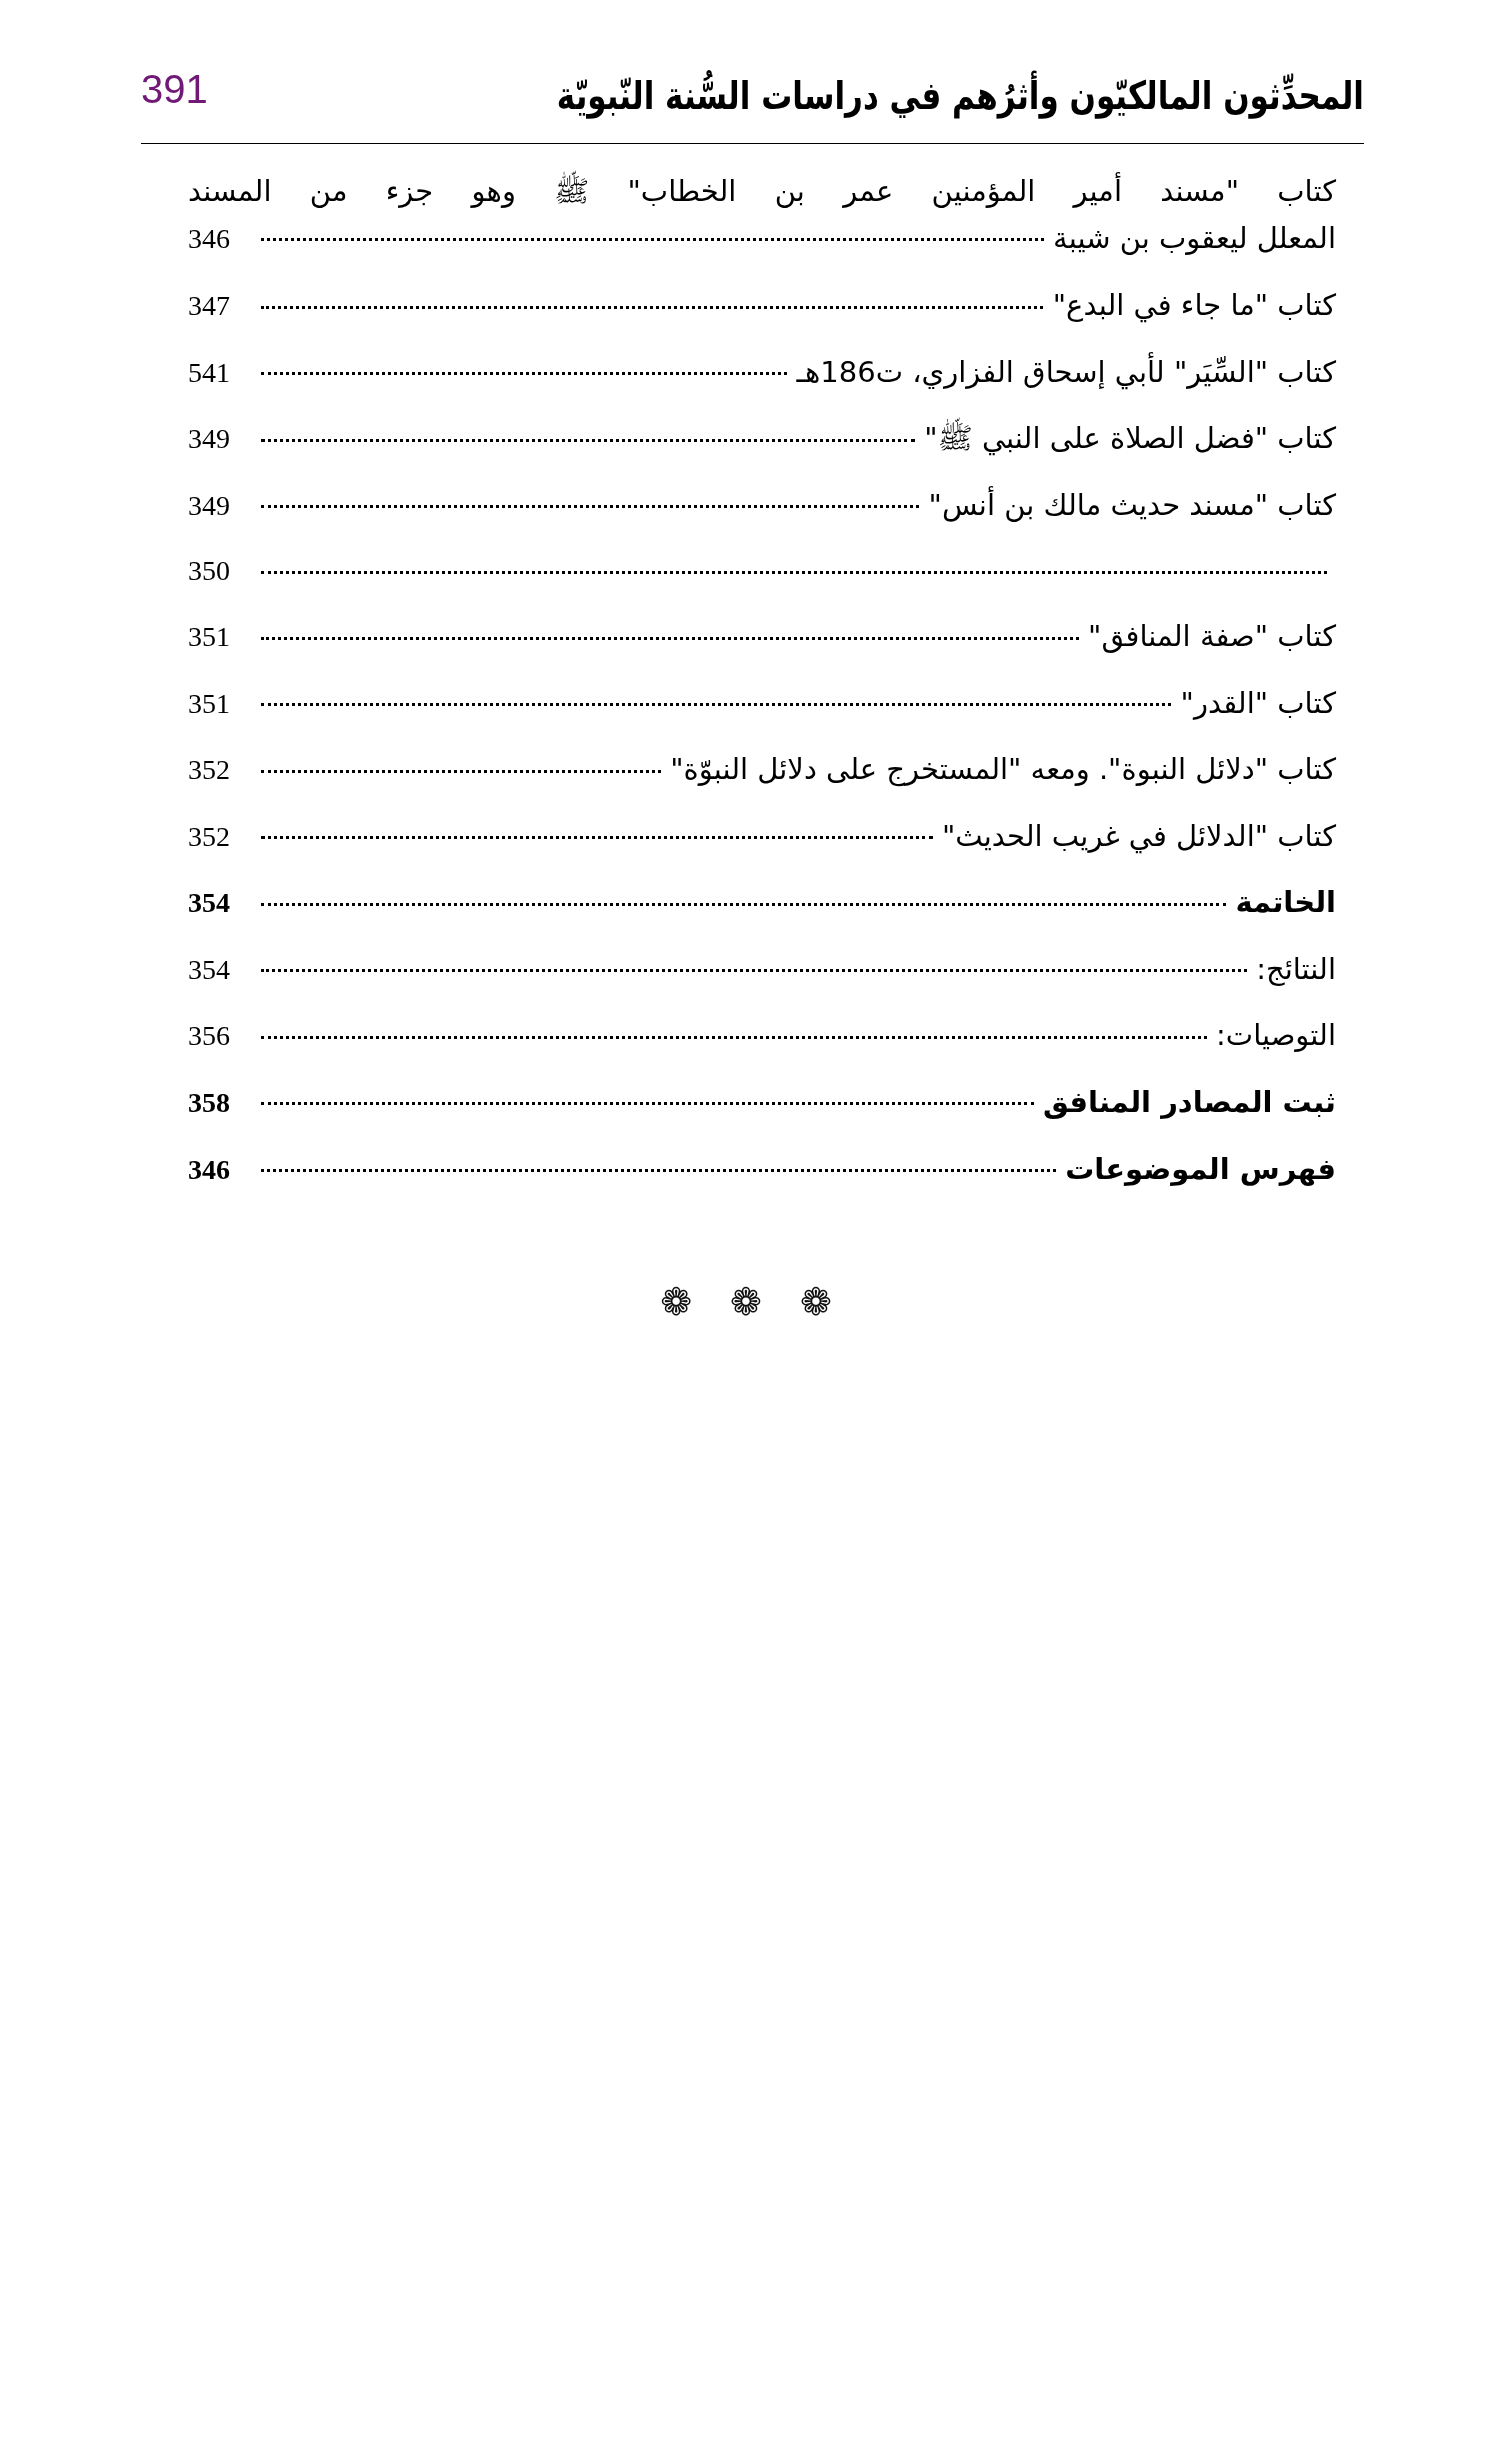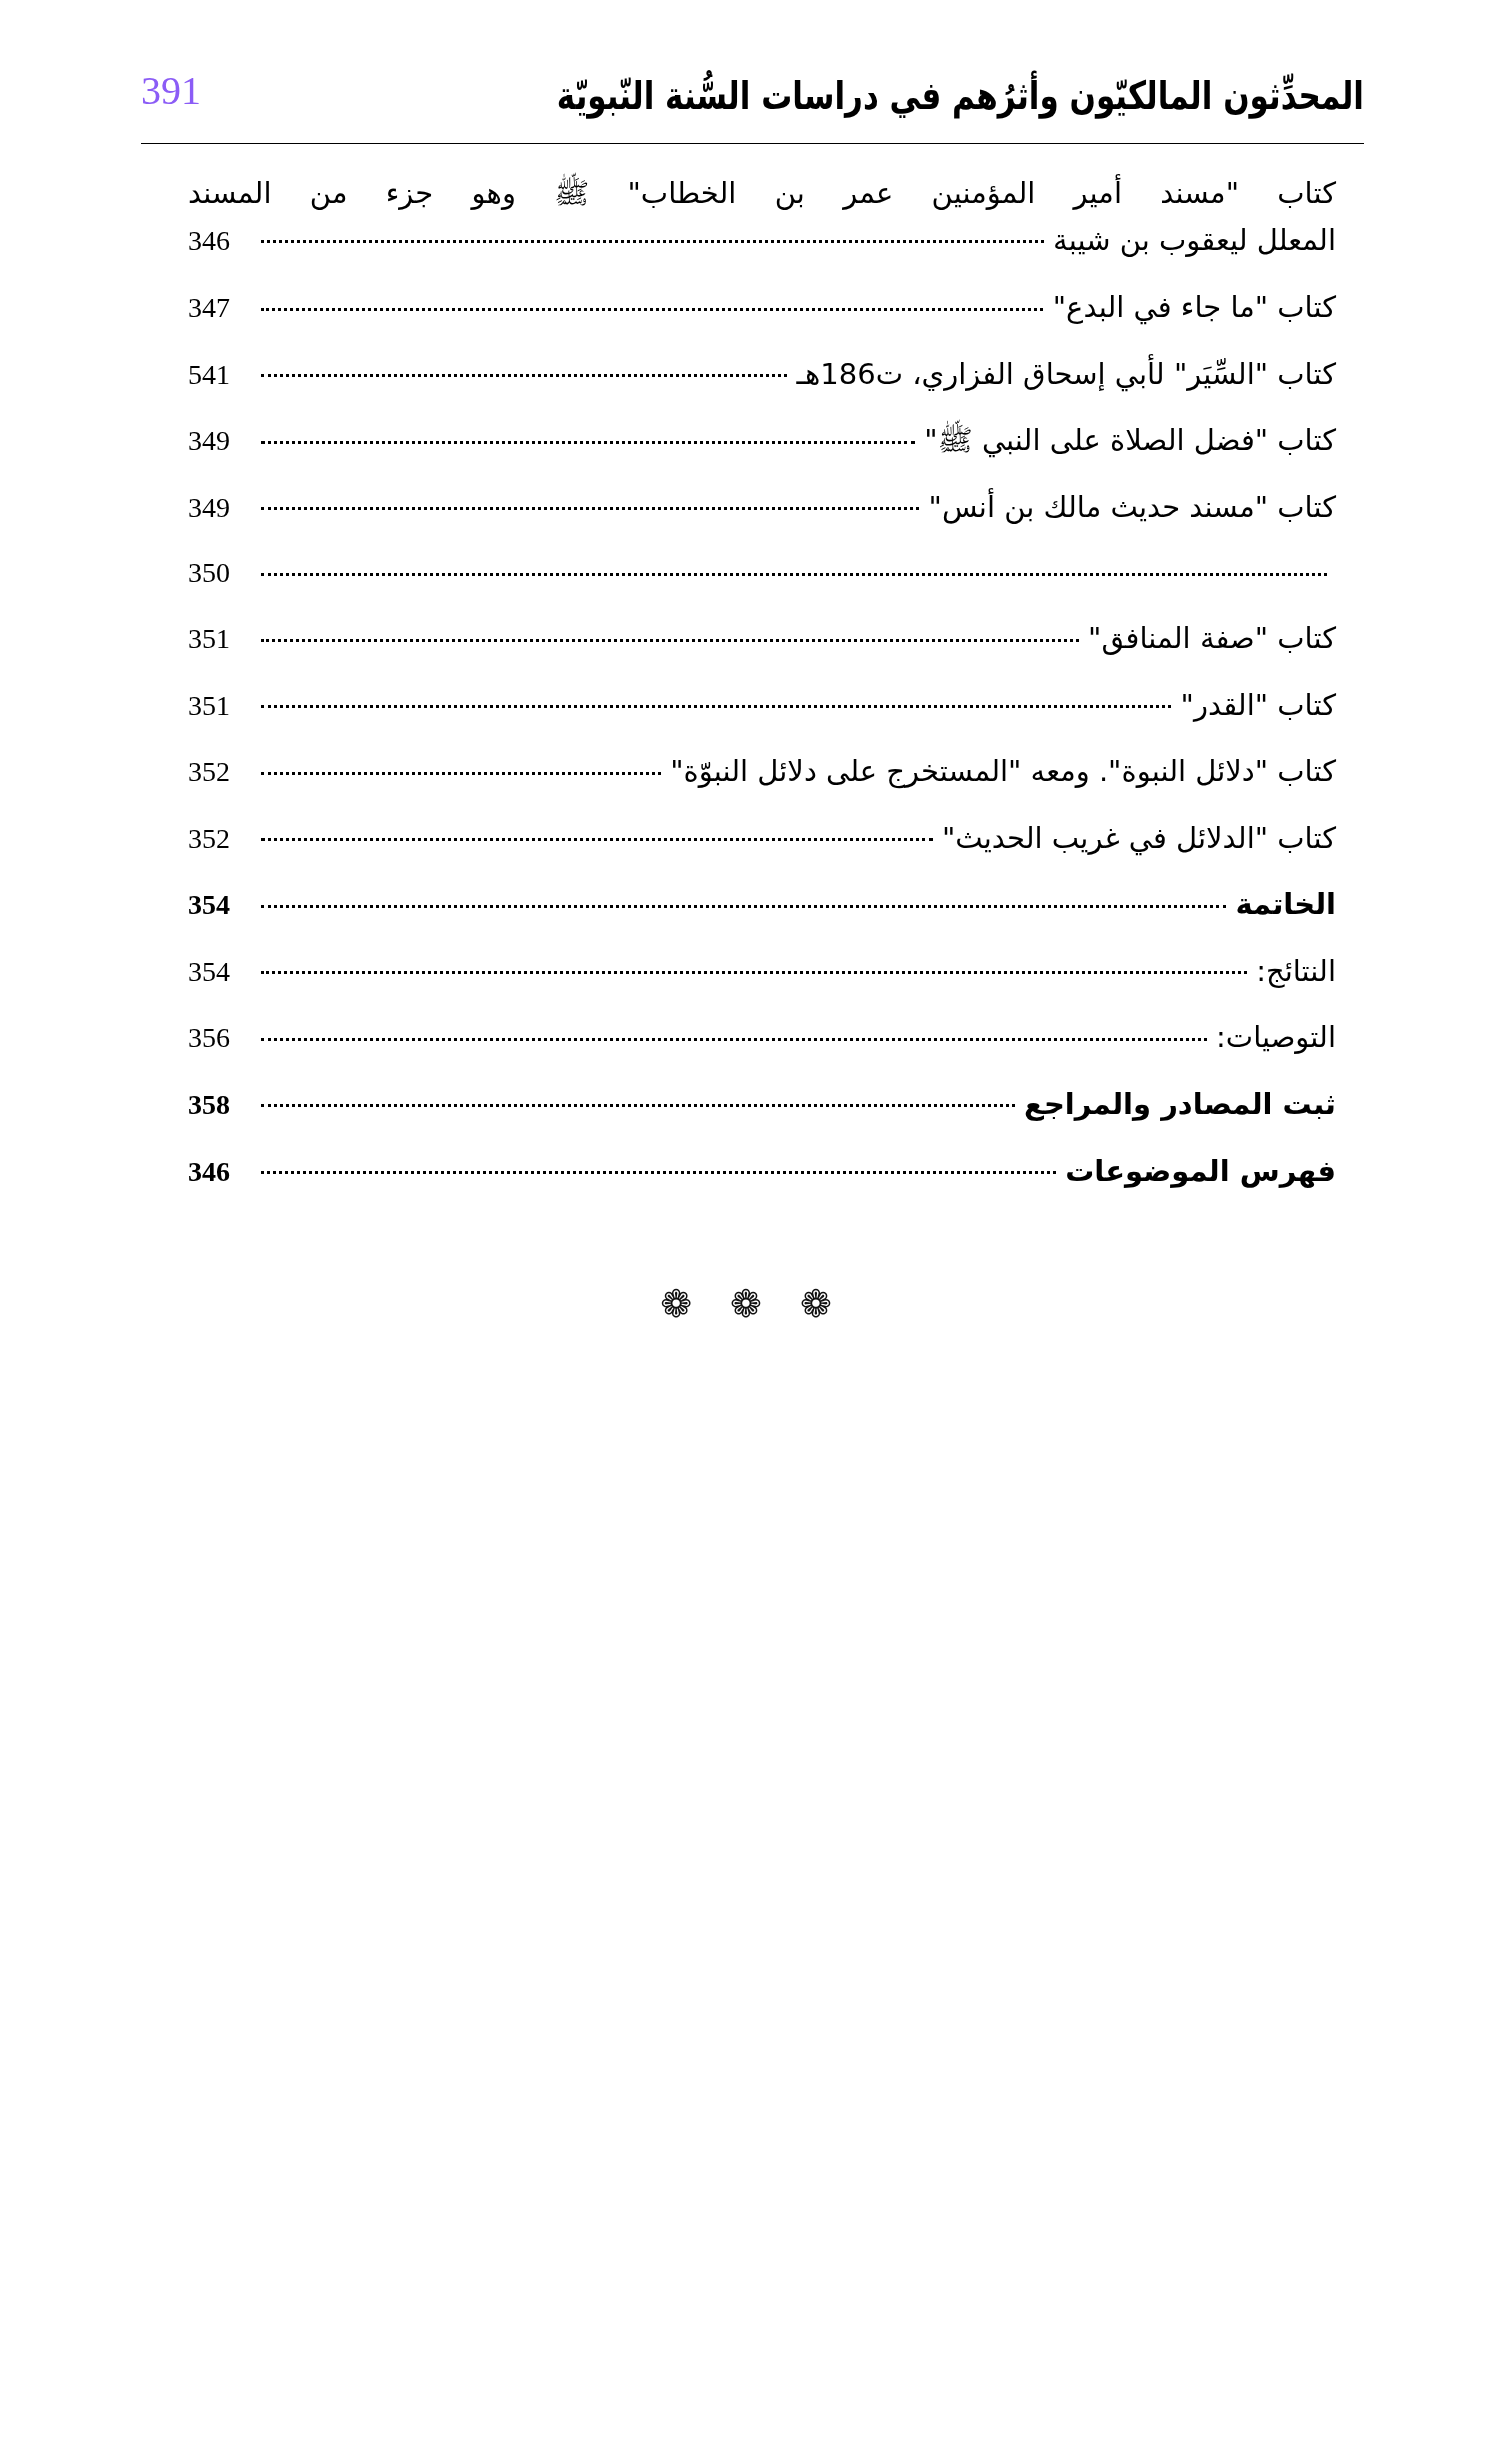--- a/index.html
+++ b/index.html
@@ -39,22 +39,22 @@
     letter-spacing: -0.5px;
     color: #000;
     white-space: nowrap;
     font-weight: 600;
     transform: scaleY(1.25);
     transform-origin: top right;
     direction: rtl;
   }
   .header-page-number {
     font-size: 40px;
-    font-family: Liberation Serif, serif;
-    color: #8b5cf6;
+    font-family: Liberation Sans, sans-serif;
+    color: #701a75;
     direction: ltr;
     margin-top: -5.6px;
   }
   .header-rule {
     position: absolute;
     left: 141px;
     right: 141px;
     top: 143px;
     border-top: 1.9px solid #000;
   }
@@ -221,21 +221,21 @@
       <span class="entry-page">354</span>
     </div>
 
     <div class="toc-entry">
       <span class="entry-text">التوصيات:</span>
       <span class="leader"></span>
       <span class="entry-page">356</span>
     </div>
 
     <div class="toc-entry">
-      <span class="entry-text bold">ثبت المصادر والمراجع</span>
+      <span class="entry-text bold">ثبت المصادر المنافق</span>
       <span class="leader"></span>
       <span class="entry-page bold">358</span>
     </div>
 
     <div class="toc-entry">
       <span class="entry-text bold">فهرس الموضوعات</span>
       <span class="leader"></span>
       <span class="entry-page bold">346</span>
     </div>
 

